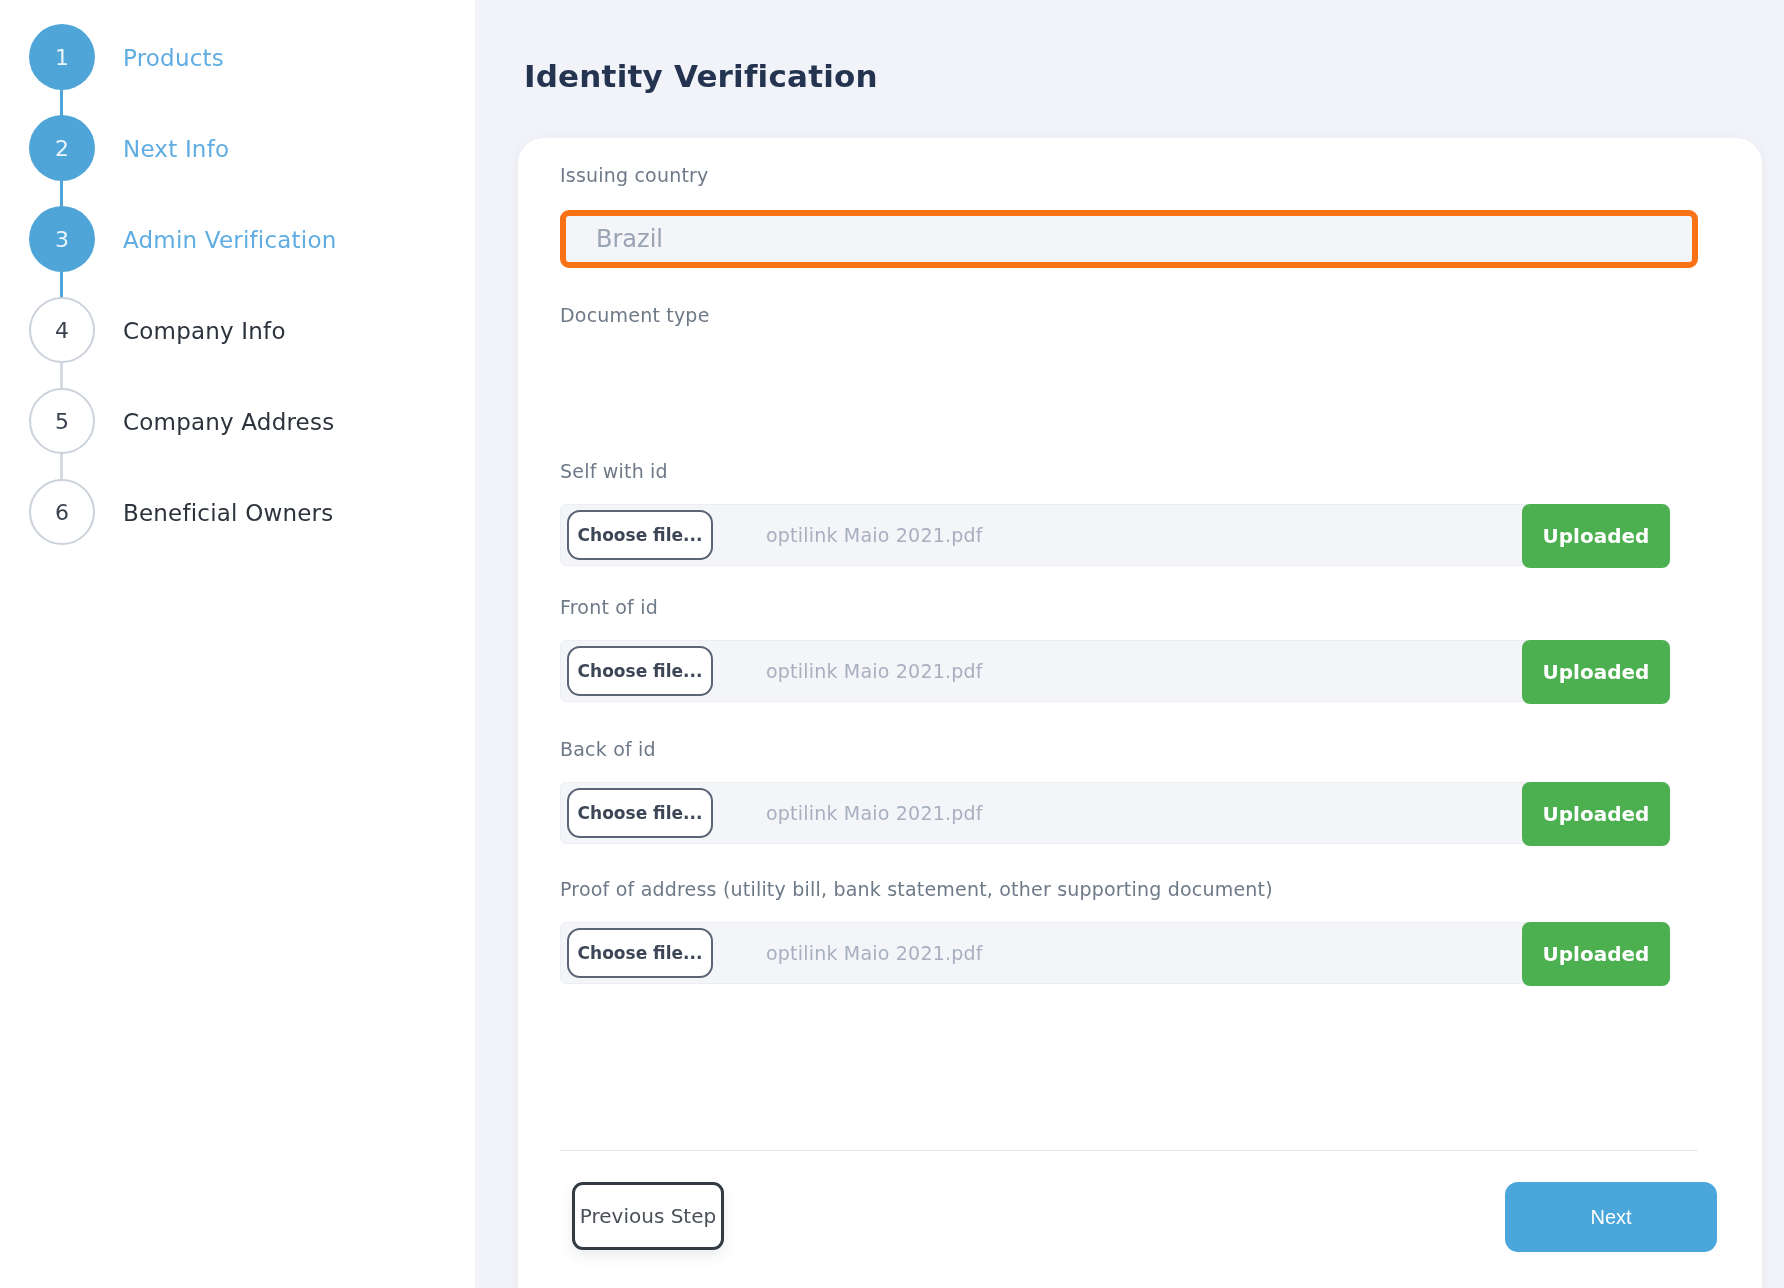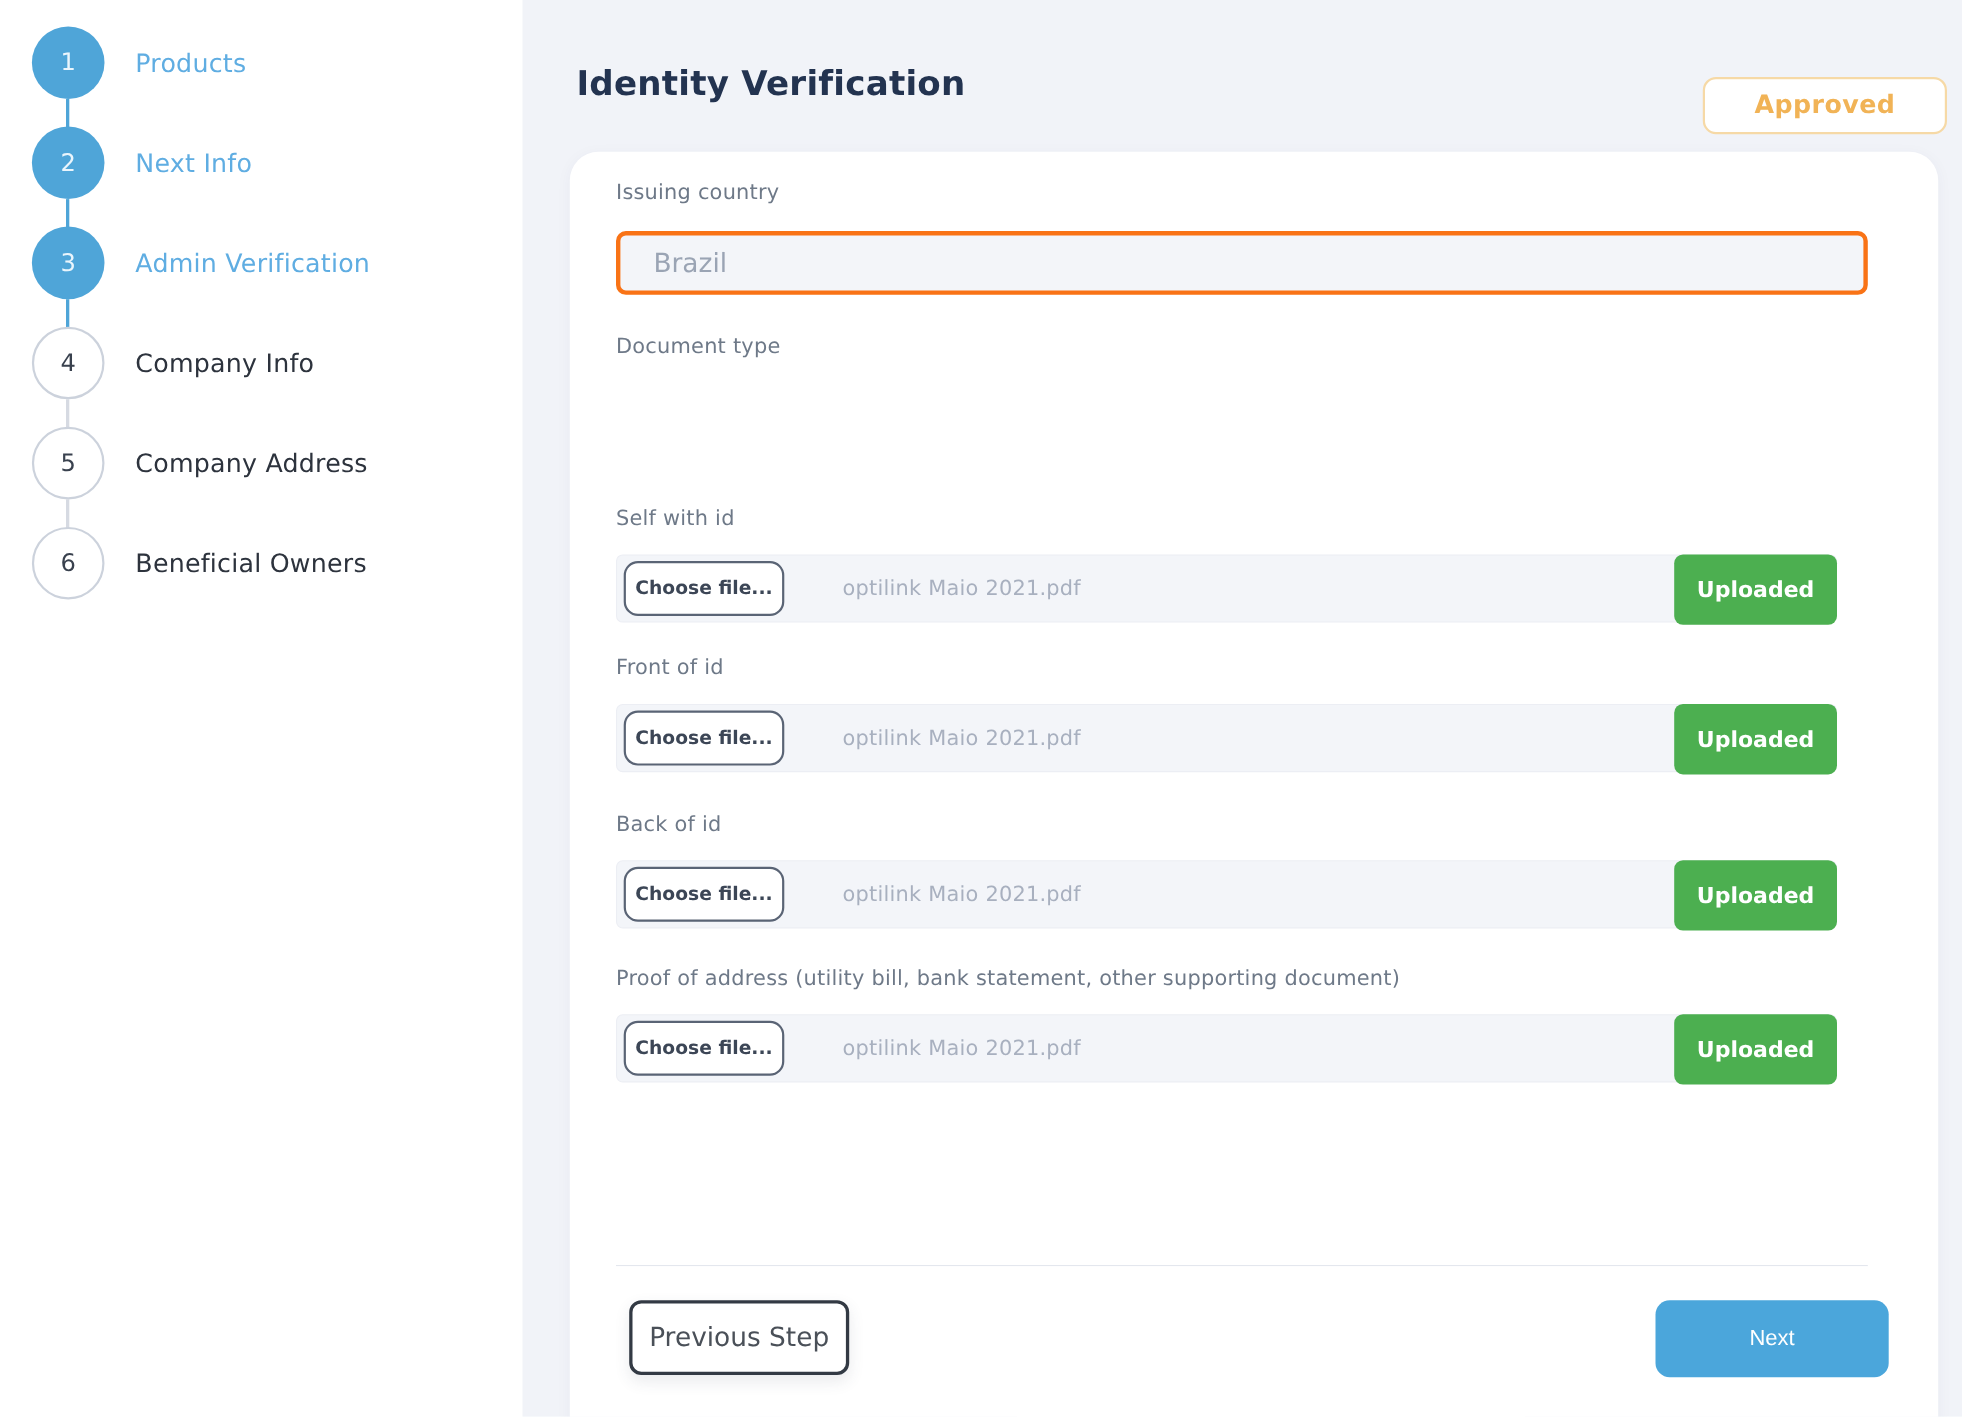--- a/index.html
+++ b/index.html
@@ -29,41 +29,41 @@
   .approved-badge { position:absolute; left:1073px; top:70px; width:222px; height:52px;
                     background:#ffffff; border:2px solid #f6d9a6; border-radius:12px;
                     display:flex; align-items:center; justify-content:center;
                     color:#f1b356; font-size:23px; font-weight:700; letter-spacing:.4px; }
 
   .card { position:absolute; left:43px; top:138px; width:1244px; height:1190px;
           background:#ffffff; border-radius:26px 26px 0 0; box-shadow:0 2px 14px rgba(40,60,100,.04); }
 
   .f-label { position:absolute; left:42px; font-size:19px; color:#6e7988; letter-spacing:.2px; }
   .text-input { position:absolute; left:42px; width:1138px; height:58px;
-                background:#f3f5f9; border:4px solid #f97316; border-radius:9px;
+                background:#f3f5f9; border:6px solid #f97316; border-radius:9px;
                 padding:0 0 0 30px; font-family:"DejaVu Sans", sans-serif;
                 font-size:24px; color:#9aa4b4; outline:none; }
 
   .upload-row { position:absolute; left:42px; width:1110px; height:62px;
                 background:#f3f5f9; border:1px solid #eceef4; border-radius:6px; }
   .choose-btn { position:absolute; left:6px; top:5px; width:146px; height:50px;
                 background:#ffffff; border:2px solid #5a6475; border-radius:13px;
                 font-family:"DejaVu Sans", sans-serif; font-size:17px; font-weight:600;
                 color:#3c4656; cursor:pointer; }
   .file-name { position:absolute; left:205px; top:0; height:100%; display:flex; align-items:center;
                font-size:19px; color:#a8b0bf; letter-spacing:.2px; }
   .uploaded-badge { position:absolute; right:-1px; top:-1px; width:148px; height:64px;
                     background:#4caf50; border-radius:8px; display:flex; align-items:center;
                     justify-content:center; color:#ffffff; font-size:20px; font-weight:600; }
 
   .divider { position:absolute; left:42px; top:1012px; width:1138px; height:1px; background:#e4e7ee; }
 
-  .prev-btn { position:absolute; left:54px; top:1044px; width:200px; height:68px;
+  .prev-btn { position:absolute; left:54px; top:1044px; width:152px; height:68px;
               background:#ffffff; border:3px solid #333a44; border-radius:11px;
-              font-family:"DejaVu Sans", sans-serif; font-size:24px; color:#4a5058;
+              font-family:"DejaVu Sans", sans-serif; font-size:20px; color:#4a5058;
               cursor:pointer; box-shadow:0 6px 14px rgba(60,70,90,.10); }
   .next-btn { position:absolute; left:987px; top:1044px; width:212px; height:70px;
               background:#4ba6db; border:none; border-radius:13px;
               font-family:Liberation Sans, sans-serif; font-size:20px; color:#ffffff; cursor:pointer; }
 </style>
 </head>
 <body>
 
 <div class="page">
 
@@ -116,21 +116,20 @@
           </div>
         <div class="step-label">Beneficial Owners</div>
       </div>
 
     </div>
   </div>
 
   <div class="content">
 
     <div class="page-title">Identity Verification</div>
-    <div class="approved-badge">Approved</div>
 
     <div class="card">
 
       <div class="f-label" style="top:26px;">Issuing country</div>
       <input class="text-input" style="top: 72px;" readonly="" value="Brazil">
 
       <div class="f-label" style="top:166px;">Document type</div>
 
       <div class="f-label" style="top:322px;">Self with id</div>
       <div class="upload-row" style="top:366px;">

